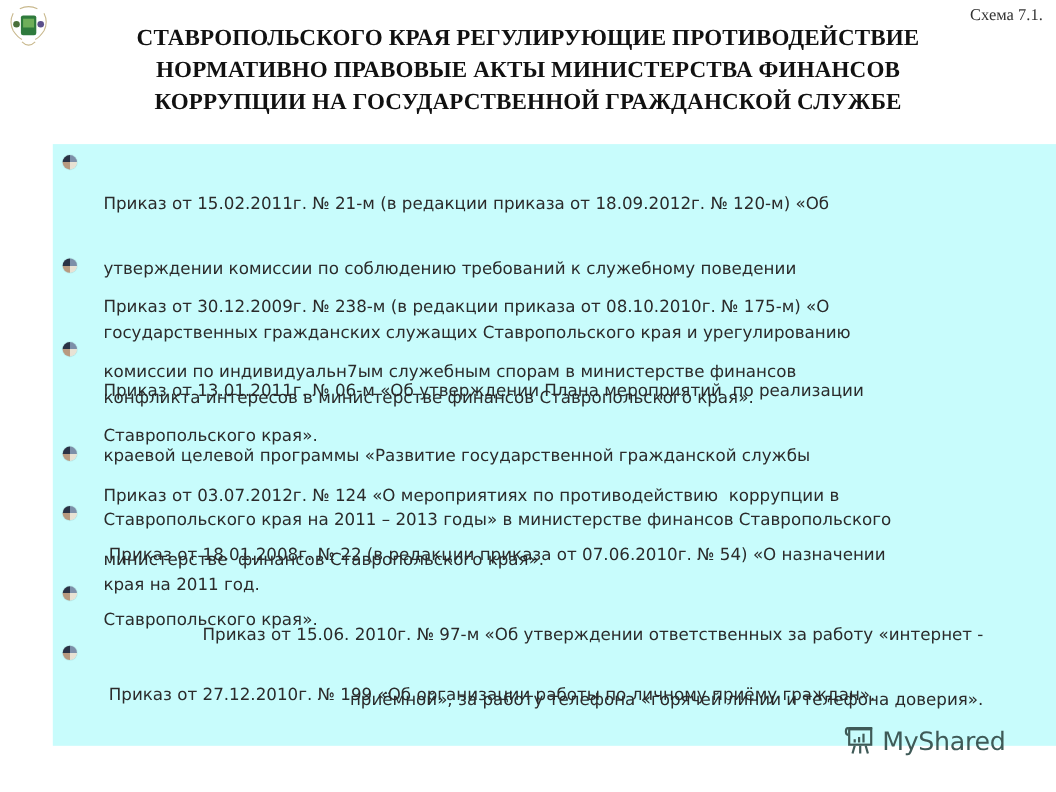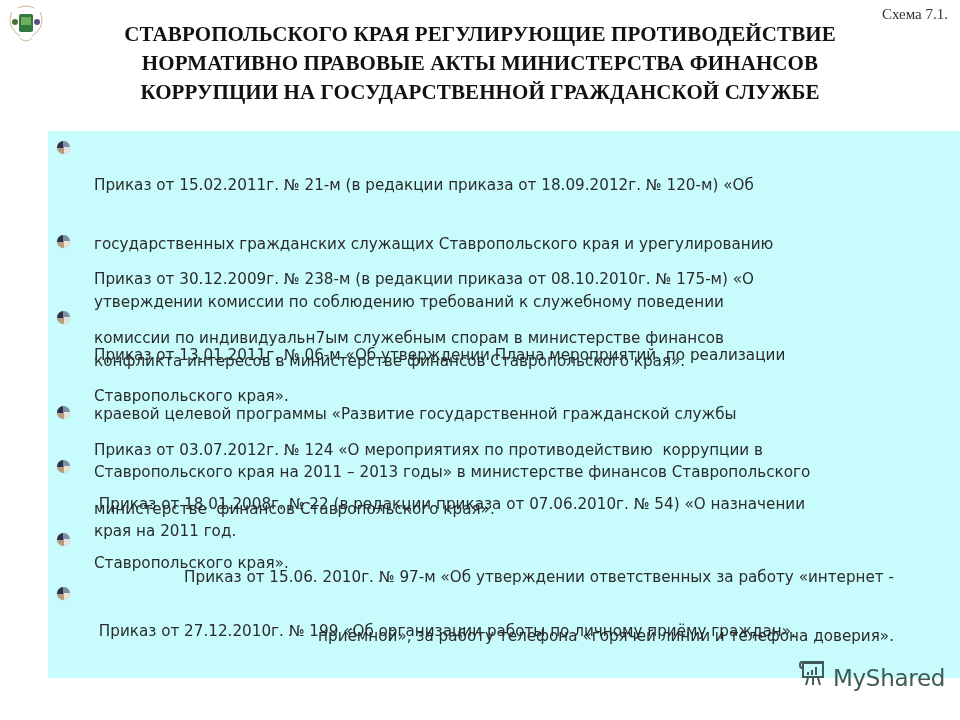--- a/index.html
+++ b/index.html
@@ -70,24 +70,24 @@
       left: 46px;
       width: 800px;
       font-family: "DejaVu Sans", sans-serif;
       font-size: 15.2px;
       line-height: 19.5px;
       color: #2b2b2b;
       white-space: pre;
     }
     .watermark {
       position: absolute;
-      left: 798px;
+      left: 767px;
       top: 657px;
       display: flex;
-      align-items: flex-end;
+      align-items: center;
       gap: 5px;
     }
     .watermark-text {
       font-family: "DejaVu Sans", sans-serif;
       font-size: 23px;
       color: #3f5a57;
       letter-spacing: -0.3px;
     }
   </style>
 </head>
@@ -115,22 +115,22 @@
   <div>НОРМАТИВНО ПРАВОВЫЕ АКТЫ  МИНИСТЕРСТВА ФИНАНСОВ</div>
   <div>КОРРУПЦИИ НА ГОСУДАРСТВЕННОЙ ГРАЖДАНСКОЙ СЛУЖБЕ</div>
 </div>
 
 <div class="content-box">
 
   <div class="item" style="top:6px;">
     <span class="bullet" style="top:4px;"></span>
     <div class="item-text" style="top:0;">
       <div>Приказ от 15.02.2011г. № 21-м (в редакции приказа от 18.09.2012г. № 120-м) «Об</div>
+      <div>утверждении комиссии по соблюдению требований к служебному поведении</div>
       <div>государственных гражданских служащих Ставропольского края и урегулированию</div>
-      <div>утверждении комиссии по соблюдению требований к служебному поведении</div>
       <div>конфликта интересов в министерстве финансов Ставропольского края».</div>
     </div>
   </div>
 
   <div class="item" style="top:100px;">
     <span class="bullet" style="top:4px;"></span>
     <div class="item-text" style="top:0;">
       <div>Приказ от 30.12.2009г. № 238-м (в редакции приказа от 08.10.2010г. № 175-м) «О</div>
       <div>комиссии по индивидуальн7ым служебным спорам в министерстве финансов</div>
       <div>Ставропольского края».</div>

